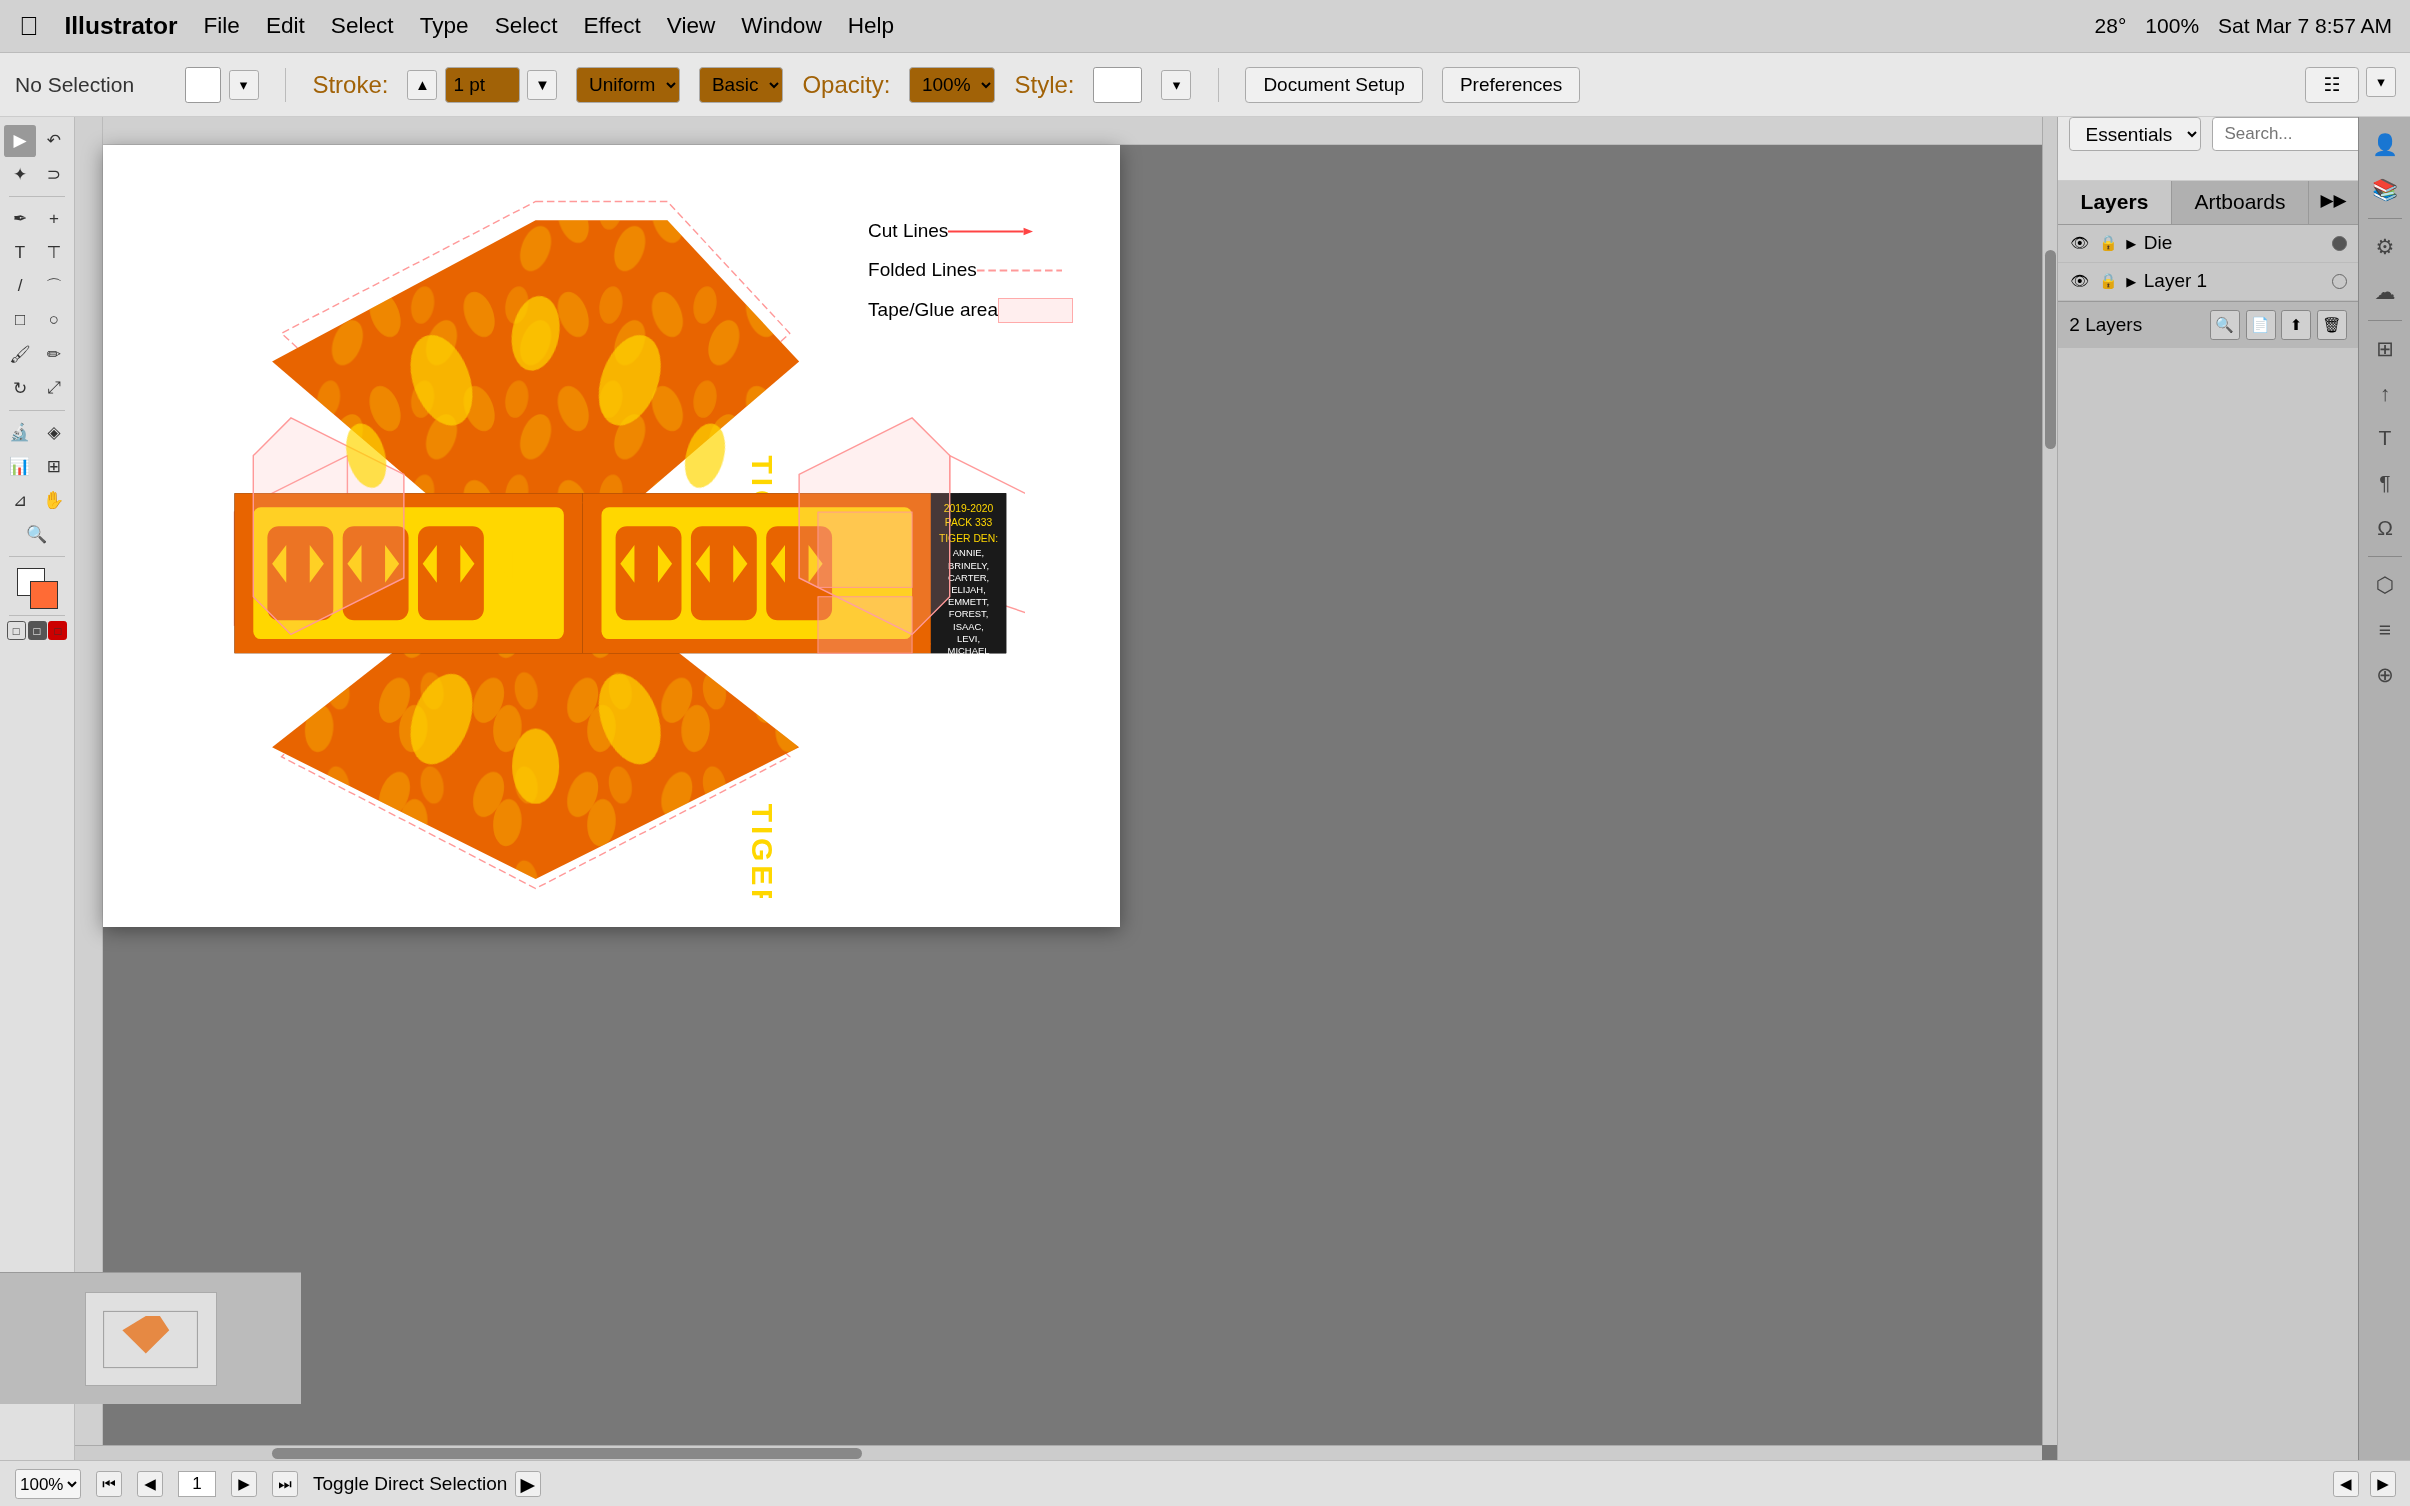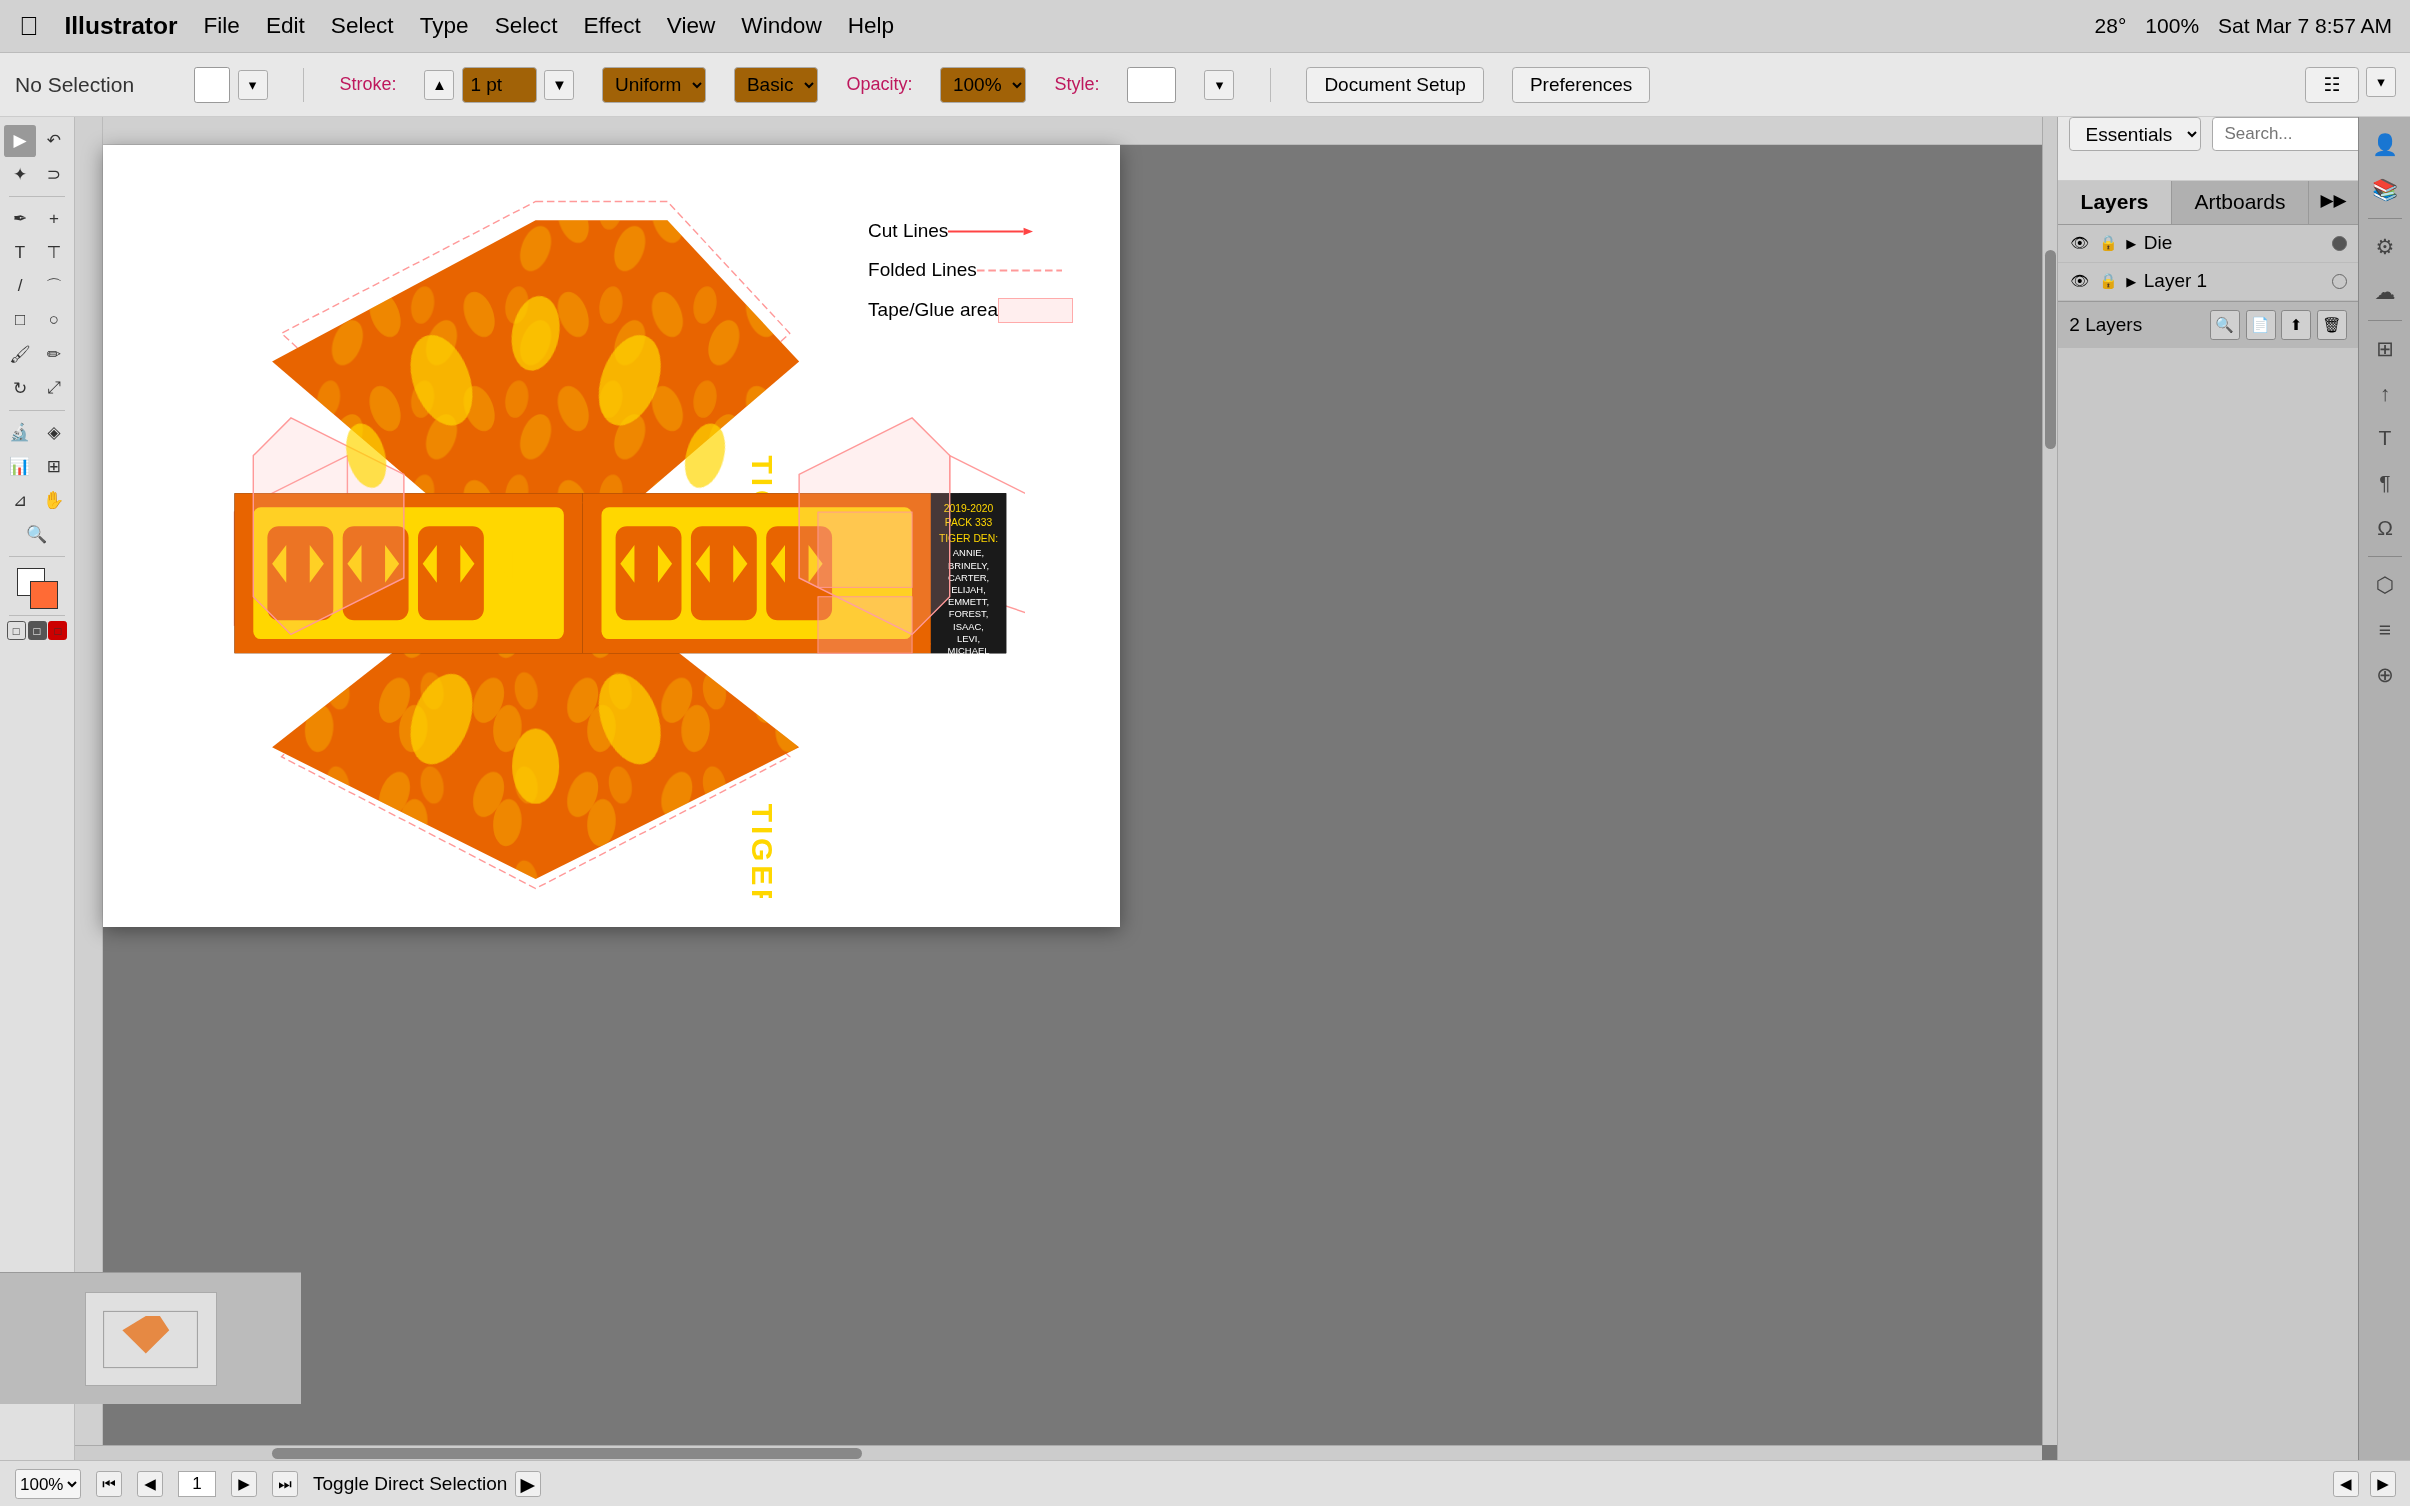--- a/index.html
+++ b/index.html
@@ -40,37 +40,37 @@
 
     
     #toolbar {
       width: 100%;
       height: 64px;
       background: #e8e8e8;
       border-bottom: 0.9px solid #ccc;
       display: flex;
       align-items: center;
       padding: 0 15px;
-      gap: 28px;
+      gap: 19px;
       font-size: 21px;
     }
     #toolbar .toolbar-section {
       display: flex;
       align-items: center;
       gap: 7.5px;
     }
     #toolbar select, #toolbar input {
       height: 36px;
       border: 0.9px solid #aaa;
       border-radius: 3.8px;
       background: #a16207;
       font-size: 19px;
       padding: 0 7.5px;
     }
-    #toolbar .label { font-size: 18px; color: #be185d; }
+    #toolbar .label { font-size: 24px; color: #a16207; }
     #toolbar .separator { width: 0.9px; height: 34px; background: #bbb; margin: 0 7.5px; }
     #toolbar .btn {
       height: 36px;
       padding: 0 17px;
       border: 0.9px solid #aaa;
       border-radius: 3.8px;
       background: #f0f0f0;
       font-size: 19px;
       cursor: pointer;
       display: flex;

